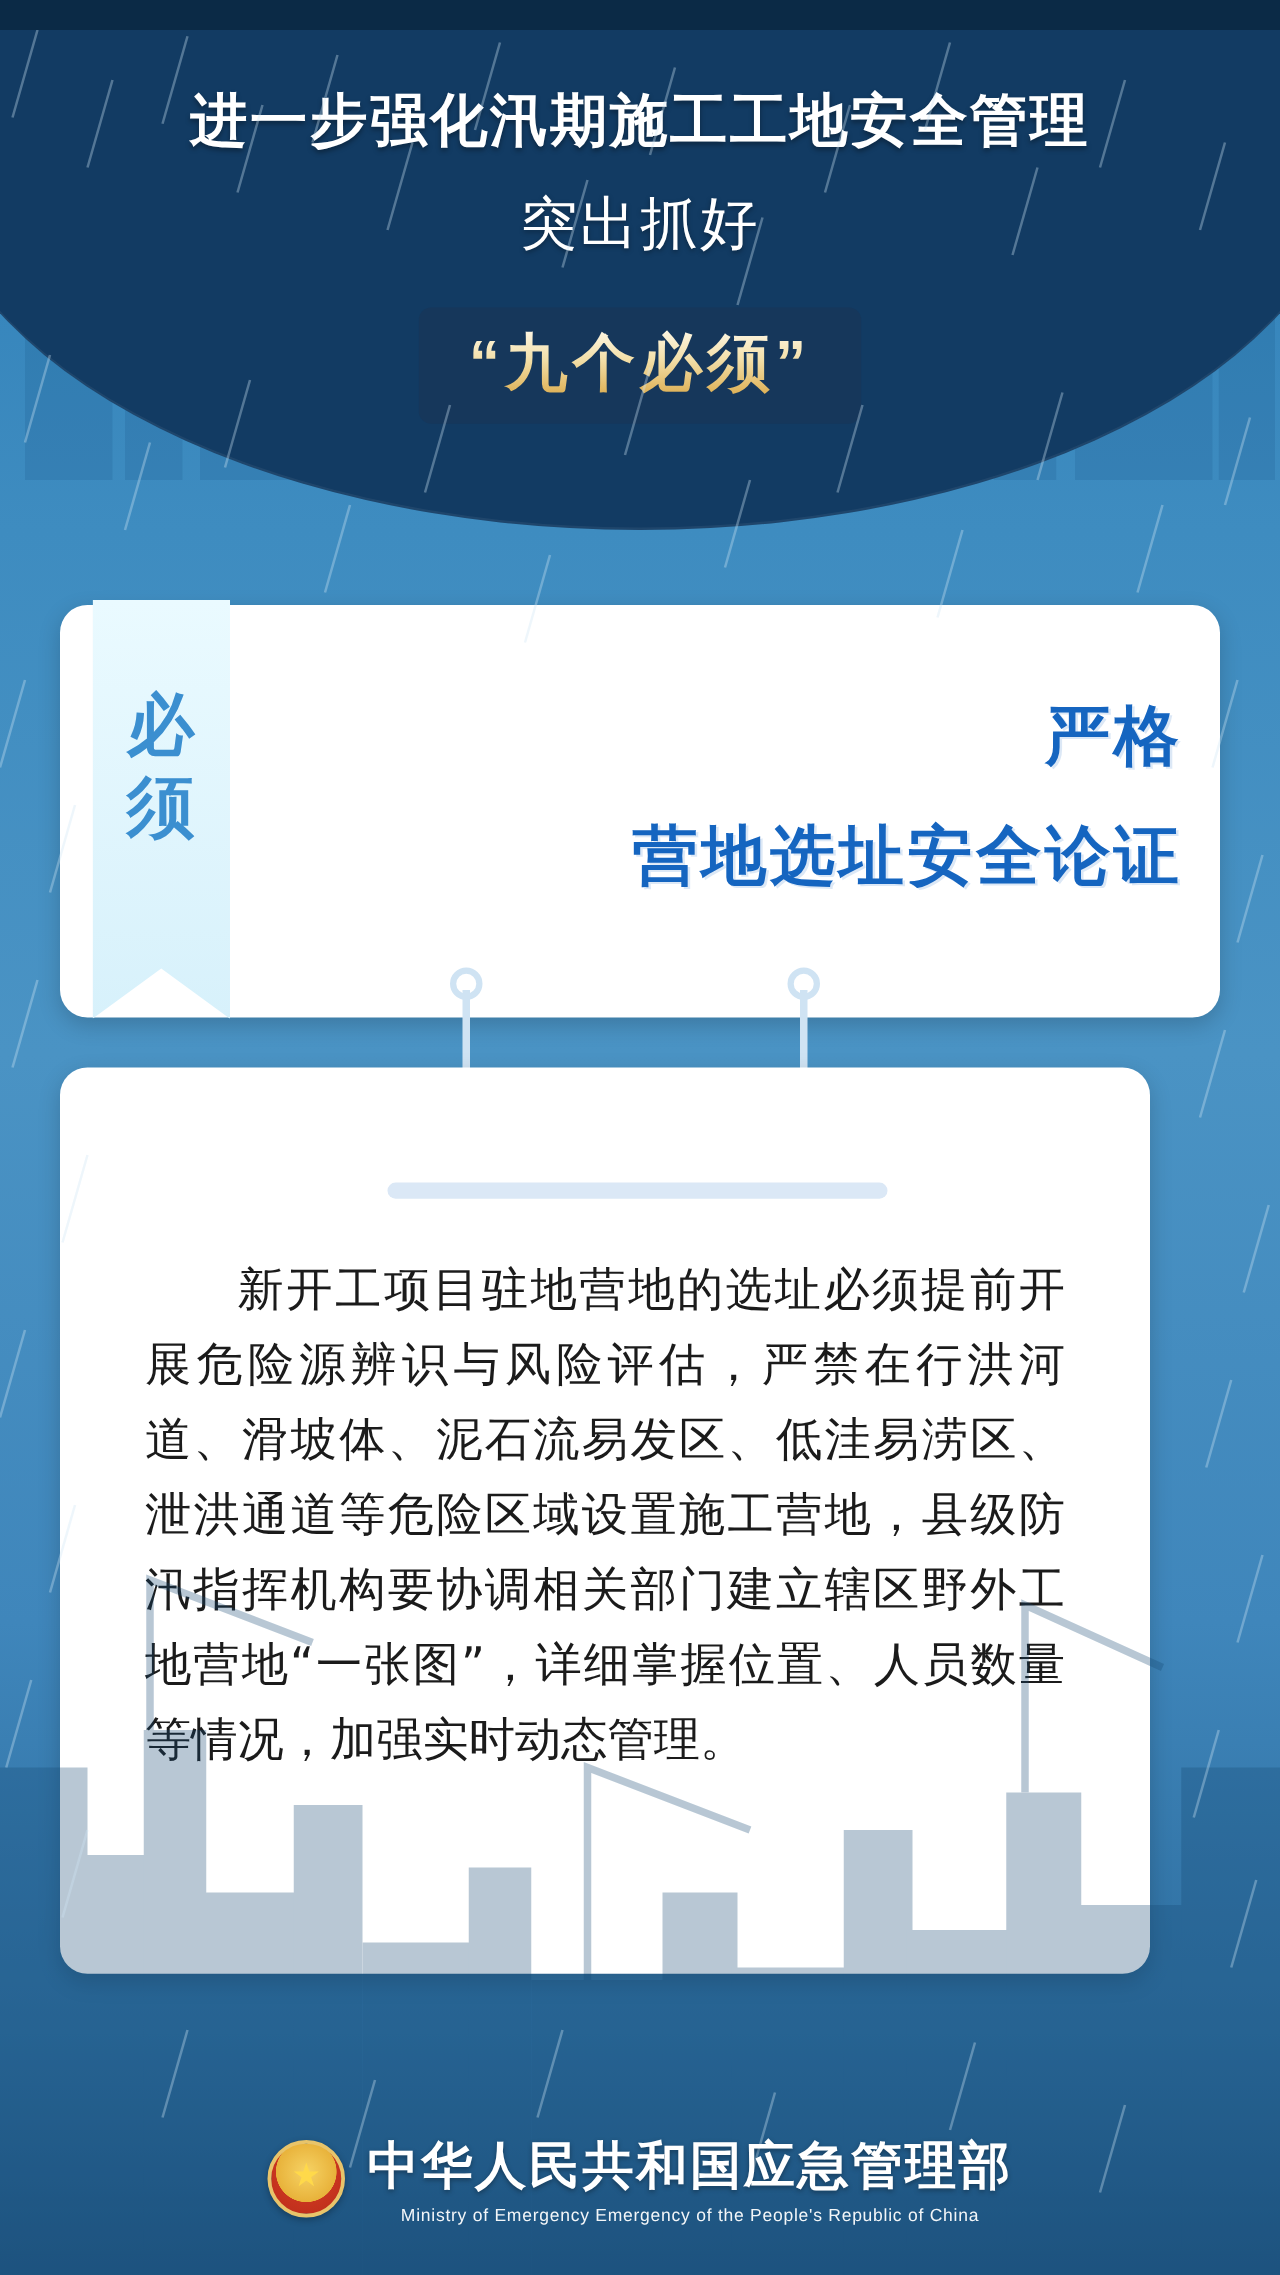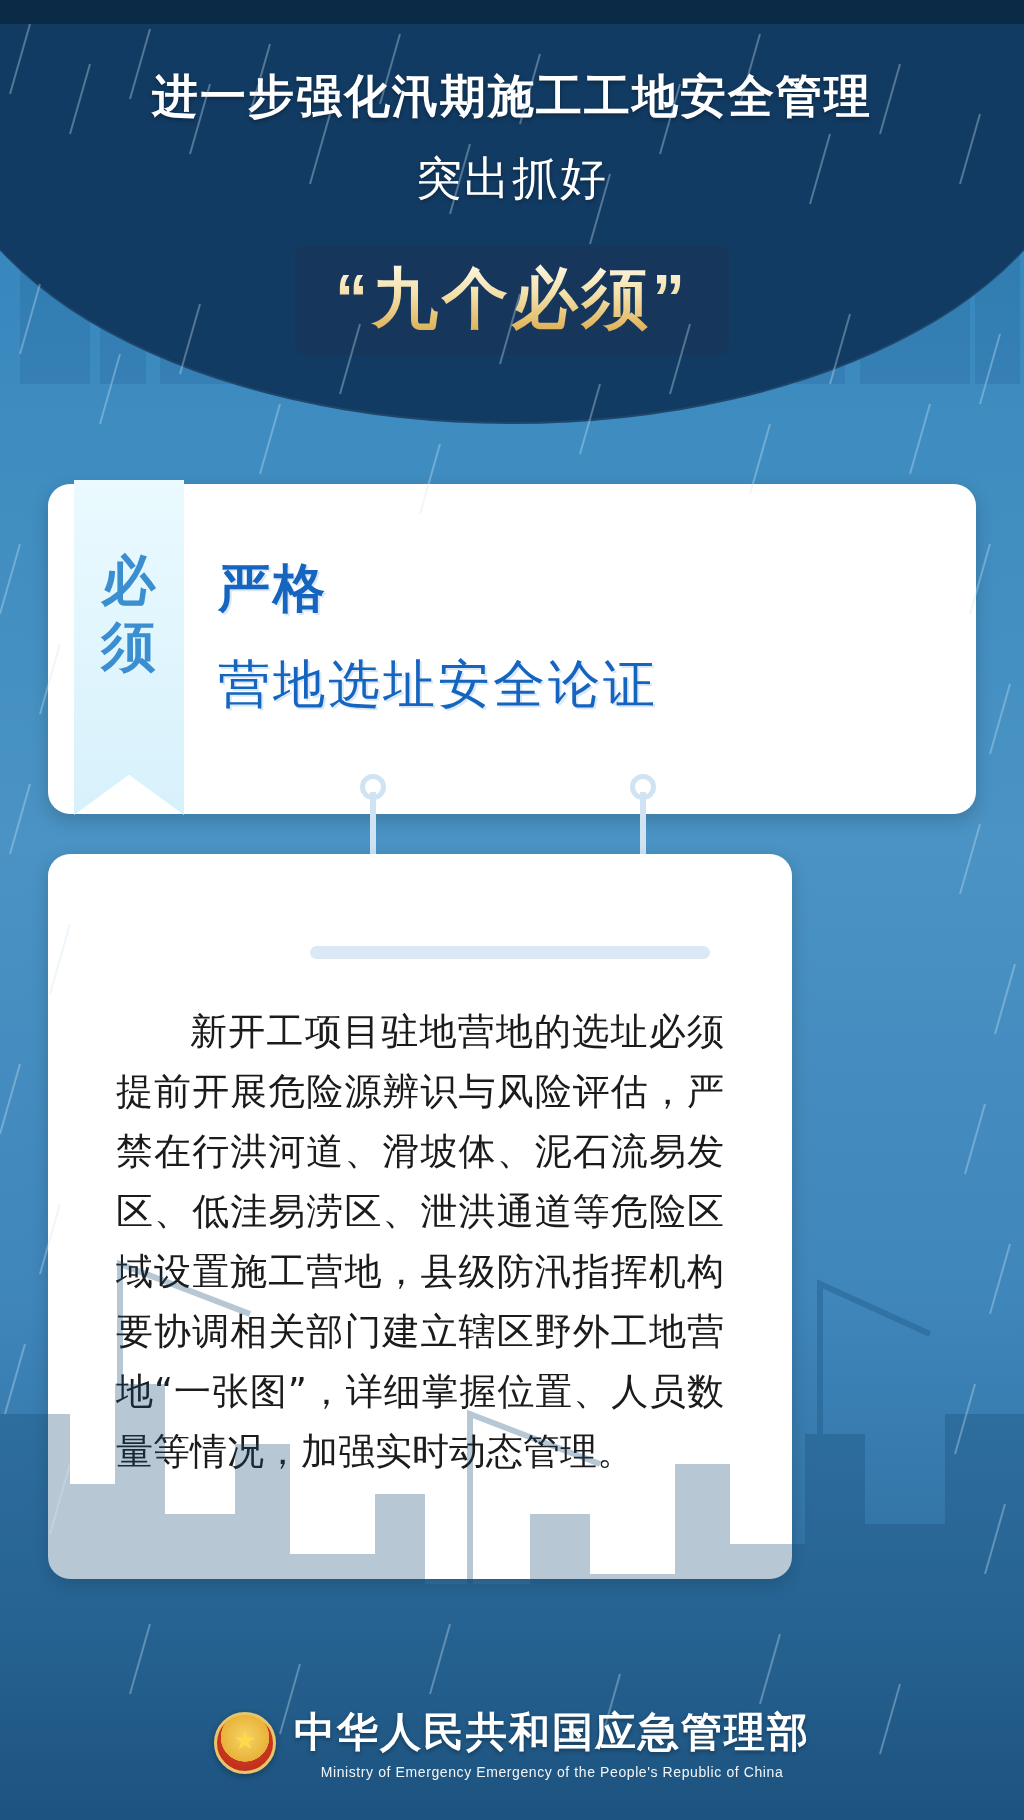--- a/index.html
+++ b/index.html
@@ -85,21 +85,21 @@
   .badge {
     position: absolute;
     left: 50%;
     transform: translateX(-50%);
     top: 222px;
     background: #16375b;
     border-radius: 10px;
     padding: 18px 40px 22px 40px;
   }
   .badge-text {
-    font-size: 66px;
+    font-size: 50px;
     font-weight: bold;
     letter-spacing: 4px;
     color: #f5e6c0;
     background: linear-gradient(180deg, #fdf6e3 0%, #f3dfa8 45%, #dcae52 100%);
     -webkit-background-clip: text;
     background-clip: text;
     color: transparent;
     text-shadow: none;
     line-height: 1.05;
   }
@@ -136,33 +136,33 @@
     font-weight: bold;
     color: #3b8fd0;
     line-height: 1.22;
     letter-spacing: 1px;
   }
   .card-title-main {
     position: absolute;
     left: 170px;
     right: 30px;
     top: 70px;
-    text-align: left;
+    text-align: right;
     color: #1565c0;
   }
   .ct-line1 {
     font-size: 52px;
     font-weight: bold;
     letter-spacing: 3px;
     text-shadow: 2px 2px 0 rgba(21,101,192,0.15);
   }
   .ct-line2 {
     margin-top: 26px;
     font-size: 52px;
-    font-weight: normal;
+    font-weight: bold;
     letter-spacing: 3px;
     text-shadow: 2px 2px 0 rgba(21,101,192,0.15);
   }
 
   
   .connector {
     position: absolute;
     width: 26px;
     height: 120px;
     top: 750px;
@@ -186,21 +186,21 @@
     background: #cfe3f3;
   }
   .connector-left { left: 360px; }
   .connector-right { left: 630px; }
 
   
   .card-body {
     position: absolute;
     left: 48px;
     top: 830px;
-    width: 744px;
+    width: 872px;
     height: 725px;
     background: #ffffff;
     border-radius: 22px;
     box-shadow: 0 6px 18px rgba(0,0,0,0.18);
   }
   .body-divider {
     position: absolute;
     left: 262px;
     top: 92px;
     width: 400px;

